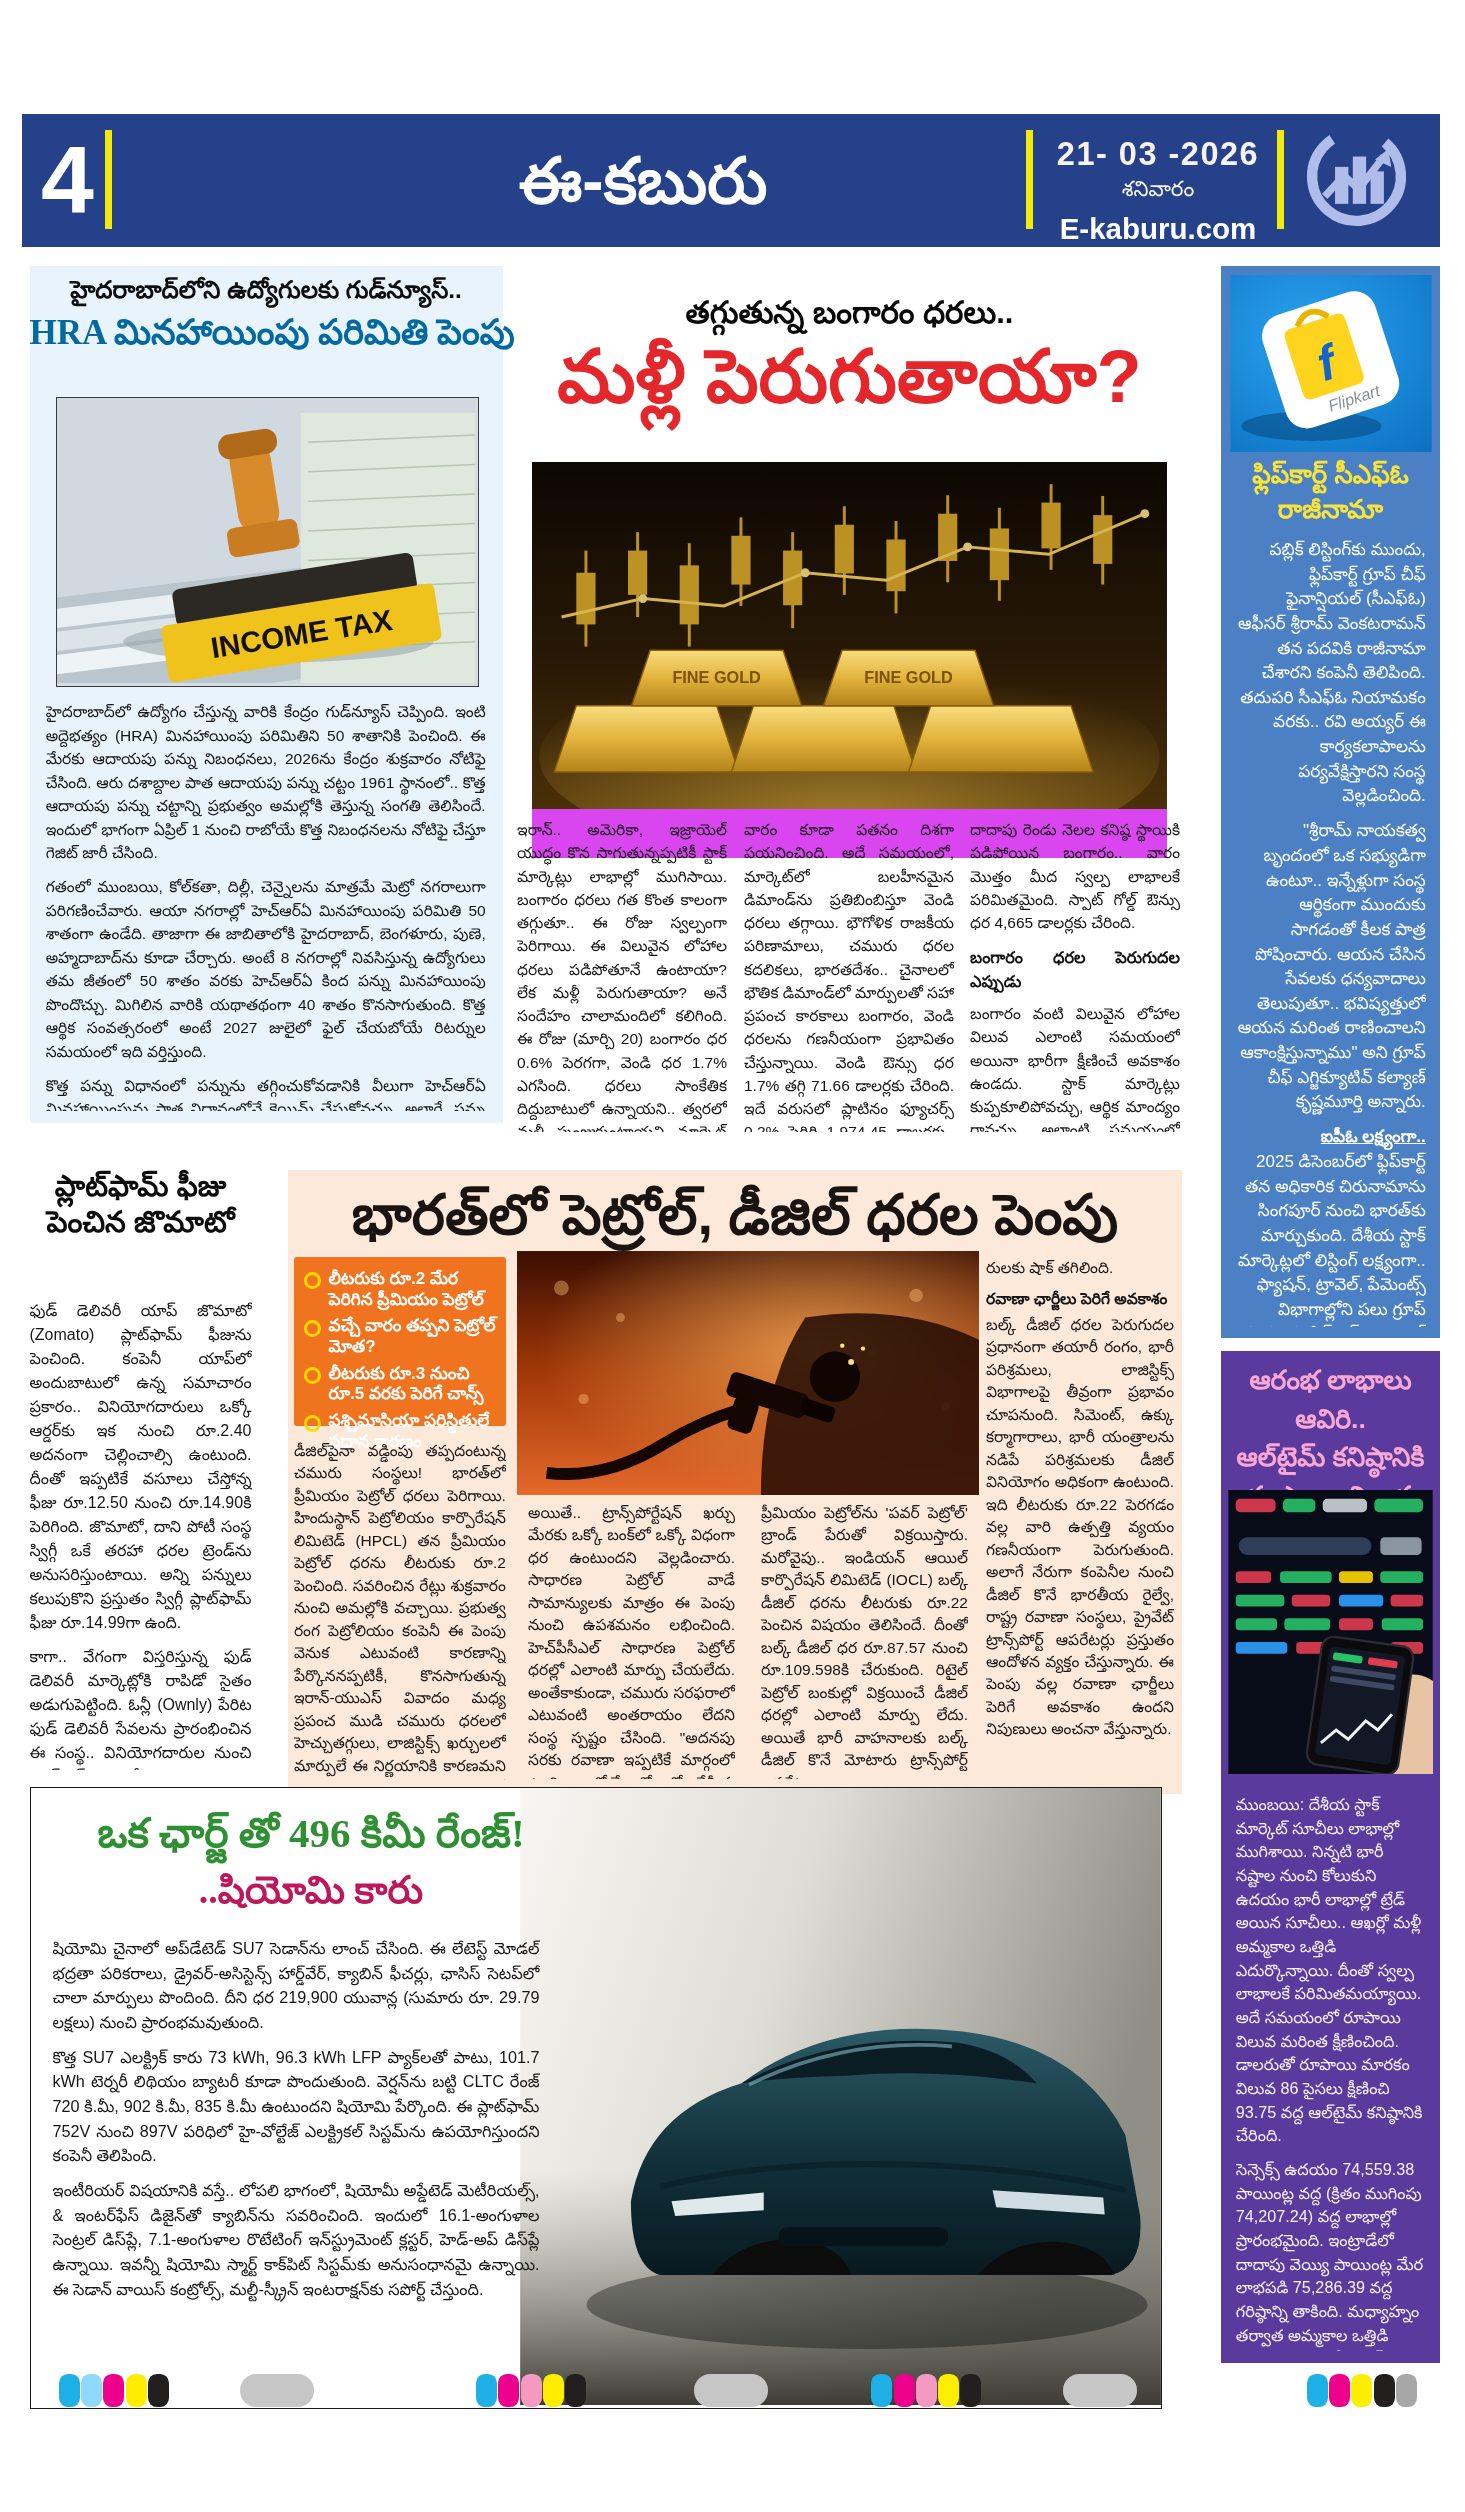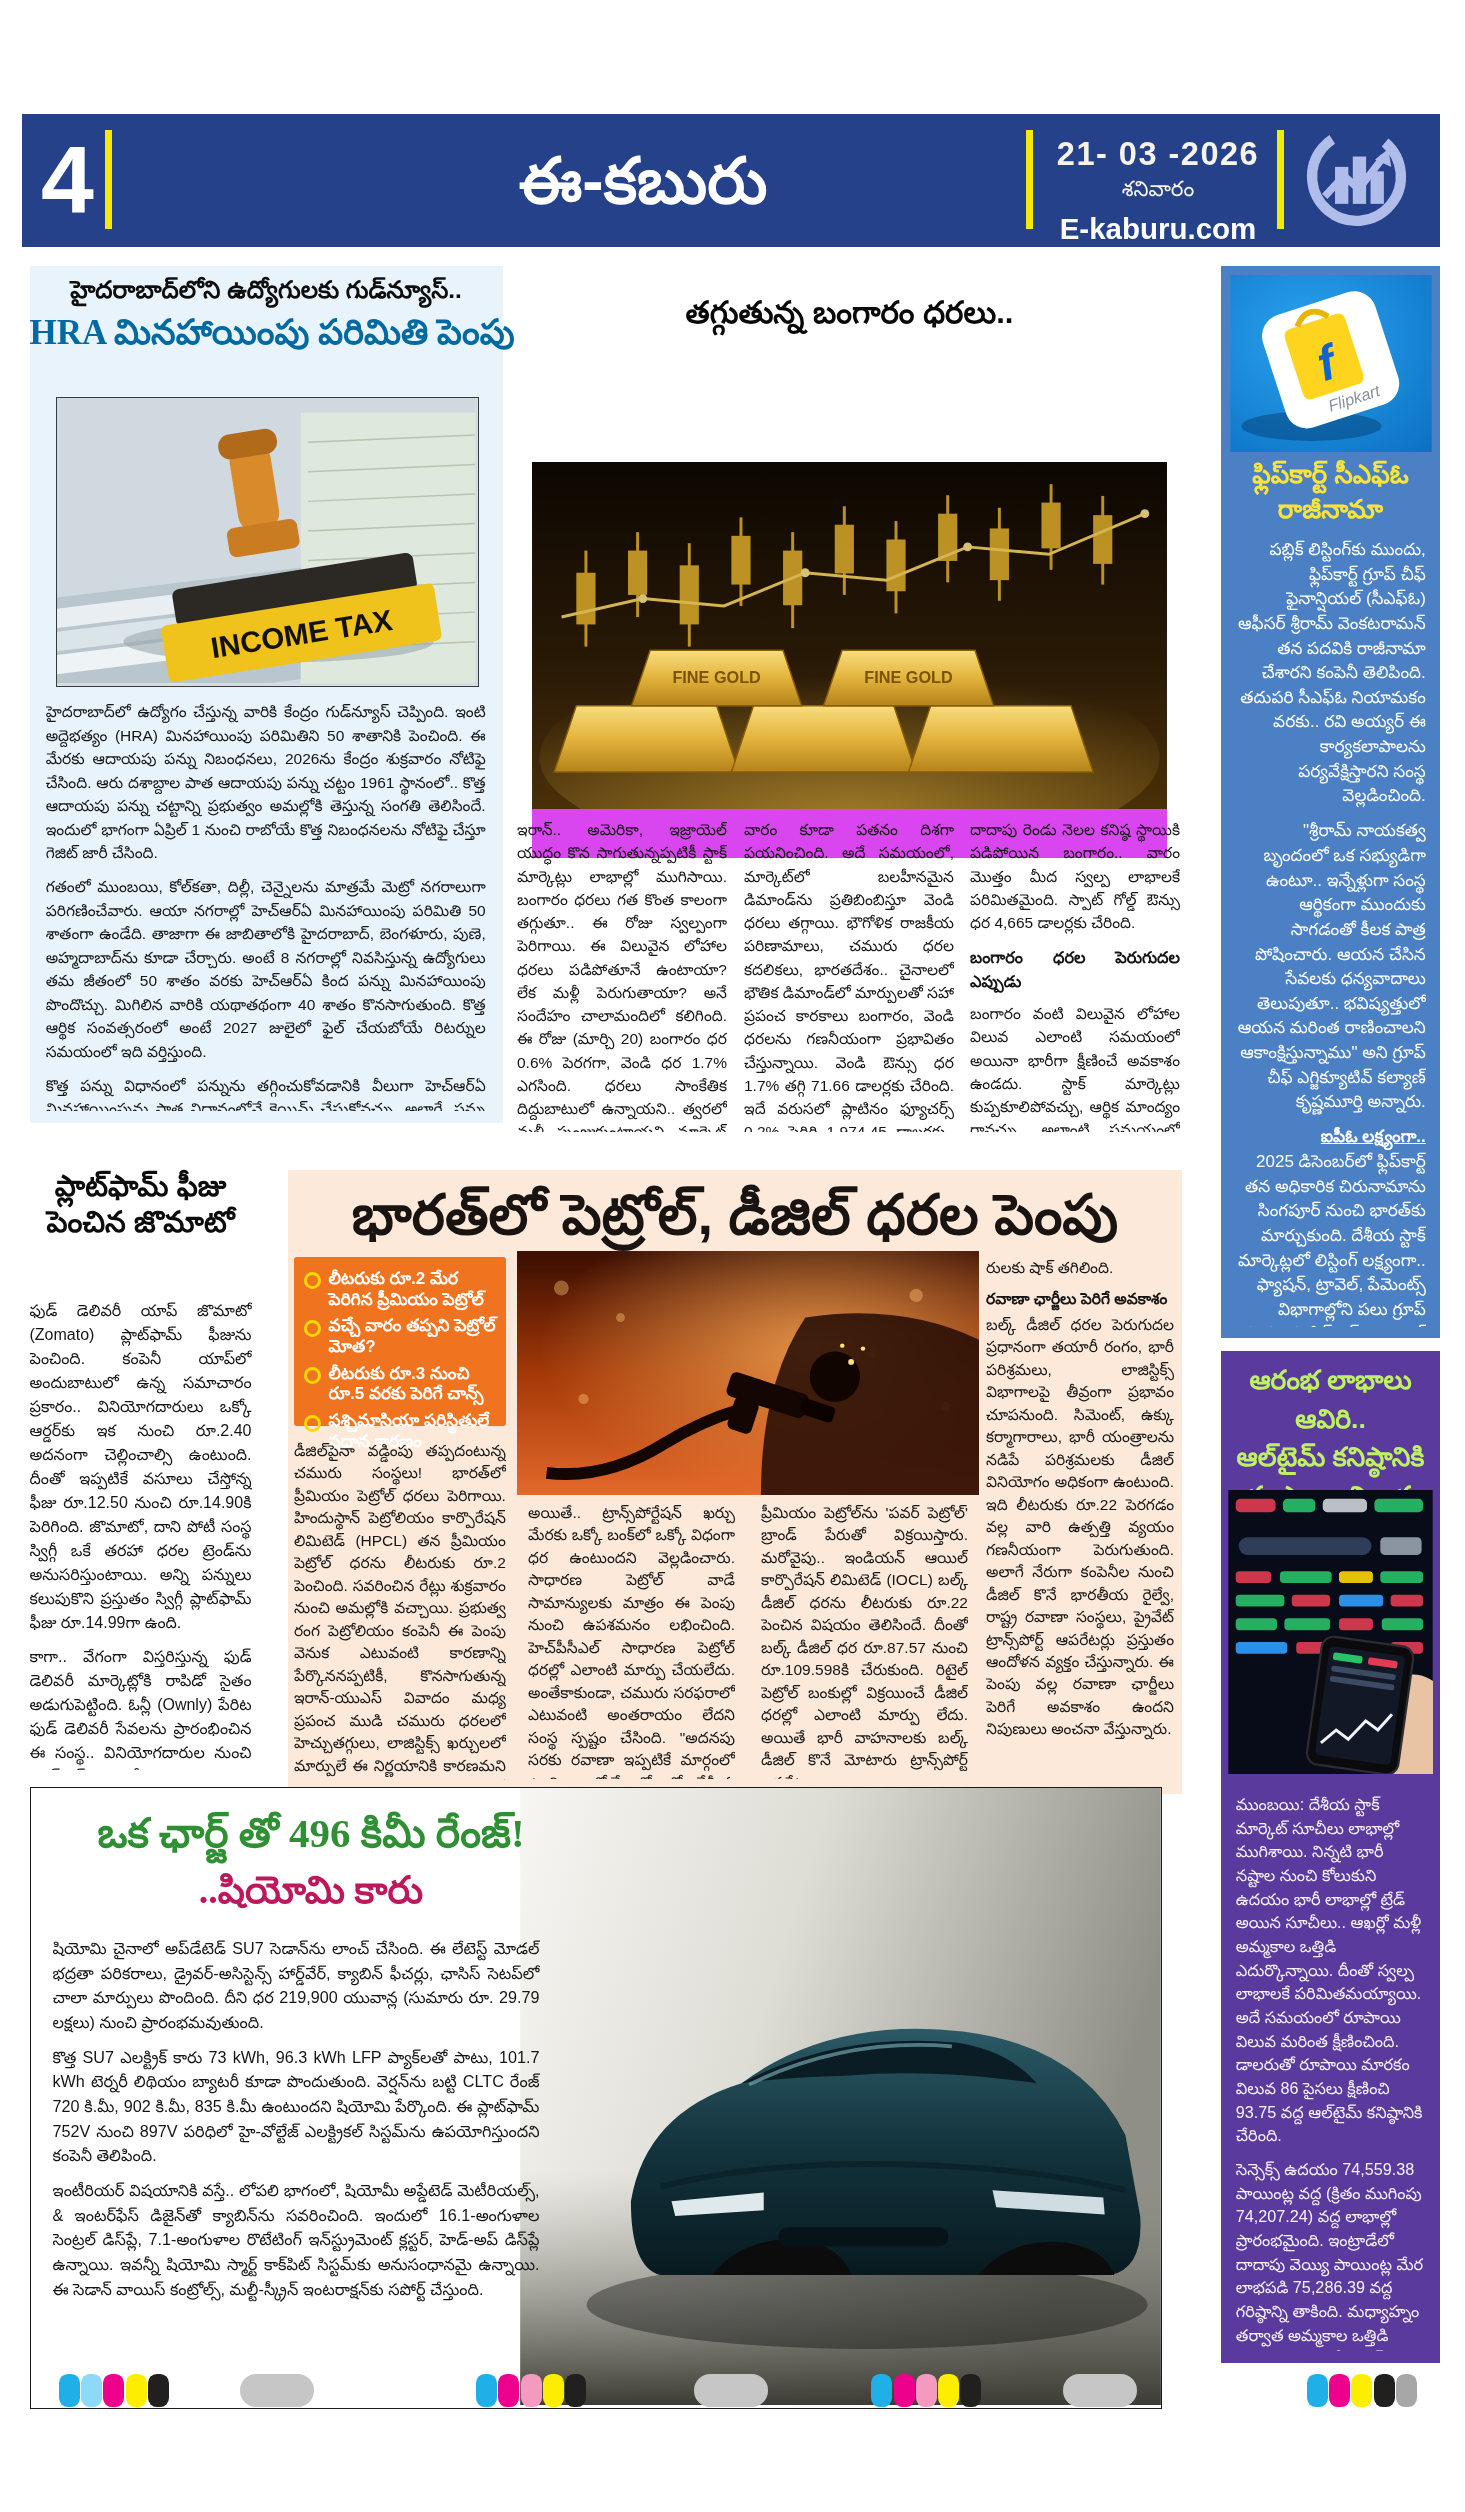--- a/index.html
+++ b/index.html
@@ -73,21 +73,21 @@
   #xiaomi{left:29.5px;top:1787px;width:1130px;height:620px;border:1.5px solid #1b1b1b;background:#ffffff;}
   #xiaomi .h1{left:22px;top:20.7px;width:517px;font-size:41px;font-weight:800;color:#2f8f33;
               font-family:"Liberation Serif", serif;}
   #xiaomi .h2{left:22px;top:80px;width:517px;font-size:38px;font-weight:700;color:#be185d;
               font-family:"Liberation Serif", serif;}
   #xiaomi .body{left:22px;top:148px;width:487px;height:455px;font-size:16.2px;line-height:1.52;}
   #xiaomi .photo{right:0;top:0;width:641px;height:617px;}
 
   
   #rupee{left:1221px;top:1351px;width:219px;height:1012px;background:#5a3a9d;}
-  #rupee .headline{left:0;top:10.3px;width:219px;font-size:26.6px;font-weight:800;color:#bef264;line-height:1.45;}
+  #rupee .headline{left:0;top:10.3px;width:219px;font-size:26.6px;font-weight:800;color:#f9a8d4;line-height:1.45;}
   #rupee .photo{left:7.4px;top:139px;width:205px;height:284px;}
   #rupee .body{left:14.8px;top:442px;width:190px;height:558px;color:#f6f2ff;font-size:16.2px;line-height:1.46;}
 
   
   #print-marks{left:0;top:2374px;width:1466px;height:34px;}
   .pill{position:absolute;top:0;width:20.7px;height:33px;border-radius:8.9px;}
   .pill.gray{width:74px;border-radius:16.2px;}
 
   svg text{font-family:"Liberation Sans", sans-serif;}
 </style>
@@ -153,20 +153,21 @@
     </div>
     <div class="body abs justify hidden-overflow">
       <p class="p">హైదరాబాద్‌లో ఉద్యోగం చేస్తున్న వారికి కేంద్రం గుడ్‌న్యూస్ చెప్పింది. ఇంటి అద్దెభత్యం (HRA) మినహాయింపు పరిమితిని 50 శాతానికి పెంచింది. ఈ మేరకు ఆదాయపు పన్ను నిబంధనలు, 2026ను కేంద్రం శుక్రవారం నోటిఫై చేసింది. ఆరు దశాబ్దాల పాత ఆదాయపు పన్ను చట్టం 1961 స్థానంలో.. కొత్త ఆదాయపు పన్ను చట్టాన్ని ప్రభుత్వం అమల్లోకి తెస్తున్న సంగతి తెలిసిందే. ఇందులో భాగంగా ఏప్రిల్ 1 నుంచి రాబోయే కొత్త నిబంధనలను నోటిఫై చేస్తూ గెజిట్ జారీ చేసింది.</p>
       <p class="p">గతంలో ముంబయి, కోల్‌కతా, దిల్లీ, చెన్నైలను మాత్రమే మెట్రో నగరాలుగా పరిగణించేవారు. ఆయా నగరాల్లో హెచ్‌ఆర్‌ఏ మినహాయింపు పరిమితి 50 శాతంగా ఉండేది. తాజాగా ఈ జాబితాలోకి హైదరాబాద్, బెంగళూరు, పుణె, అహ్మదాబాద్‌ను కూడా చేర్చారు. అంటే 8 నగరాల్లో నివసిస్తున్న ఉద్యోగులు తమ జీతంలో 50 శాతం వరకు హెచ్‌ఆర్‌ఏ కింద పన్ను మినహాయింపు పొందొచ్చు. మిగిలిన వారికి యథాతథంగా 40 శాతం కొనసాగుతుంది. కొత్త ఆర్థిక సంవత్సరంలో అంటే 2027 జులైలో ఫైల్ చేయబోయే రిటర్నుల సమయంలో ఇది వర్తిస్తుంది.</p>
       <p class="p">కొత్త పన్ను విధానంలో పన్నును తగ్గించుకోవడానికి వీలుగా హెచ్‌ఆర్‌ఏ మినహాయింపును పాత విధానంలోనే క్లెయిమ్ చేసుకోవచ్చు. అలాగే, పన్ను చెల్లింపుదారులు అనుబంధ ధ్రువీకరణ (Relationship) తప్పనిసరిగా వెల్లడించాల్సి ఉంటుంది. దాదాపు 124కి పైగా సెక్షన్లలో సవరణలు చేశారు.</p>
 
     </div>
   </div>
 
   <div id="gold-kicker" class="abs center nowrap">తగ్గుతున్న బంగారం ధరలు..</div>
+  <div id="gold-headline" class="abs center nowrap">మళ్లీ పెరుగుతాయా?</div>
   <div id="gold-photo" class="abs">
     <svg width="635" height="347" viewBox="0 0 860 470">
       <defs>
         <linearGradient id="goldbg" x1="0" y1="0" x2="0" y2="1">
           <stop offset="0" stop-color="#0c0702"></stop>
             <stop offset="0.6" stop-color="#2a1a06"></stop>
             <stop offset="1" stop-color="#4a3008"></stop>
         </linearGradient>
         <linearGradient id="goldbar" x1="0" y1="0" x2="0" y2="1">
           <stop offset="0" stop-color="#f8dd7e"></stop>

